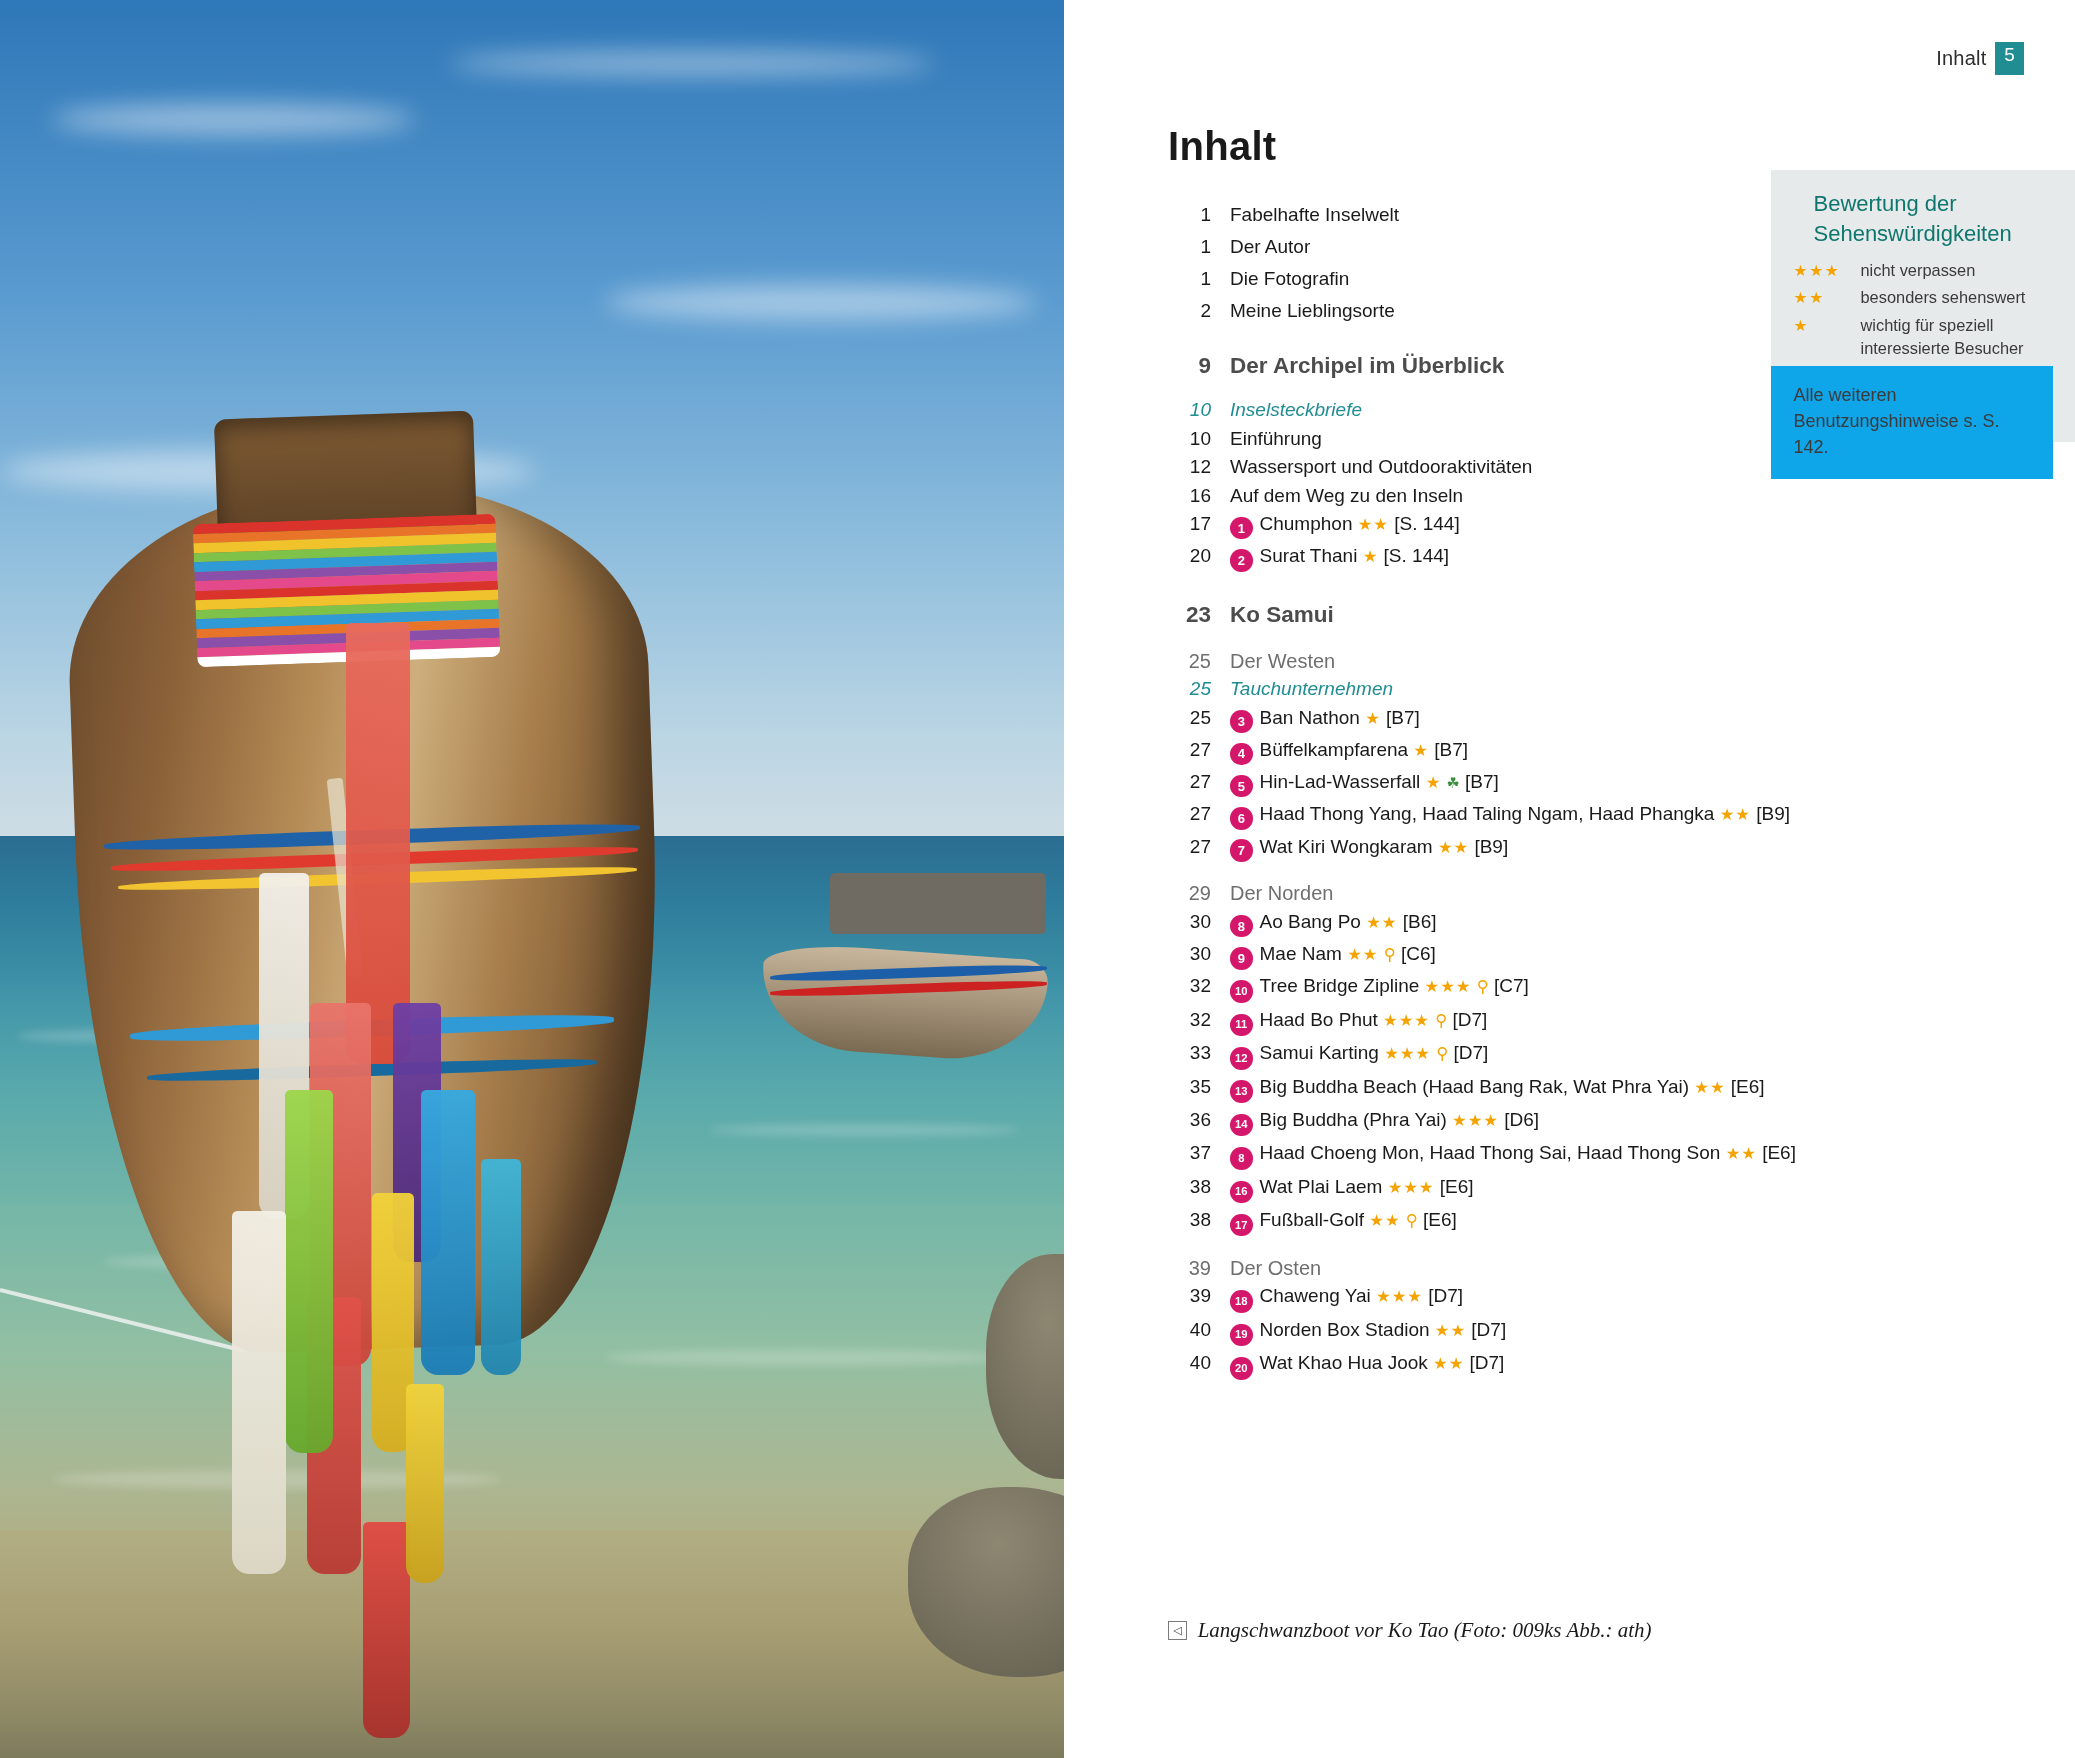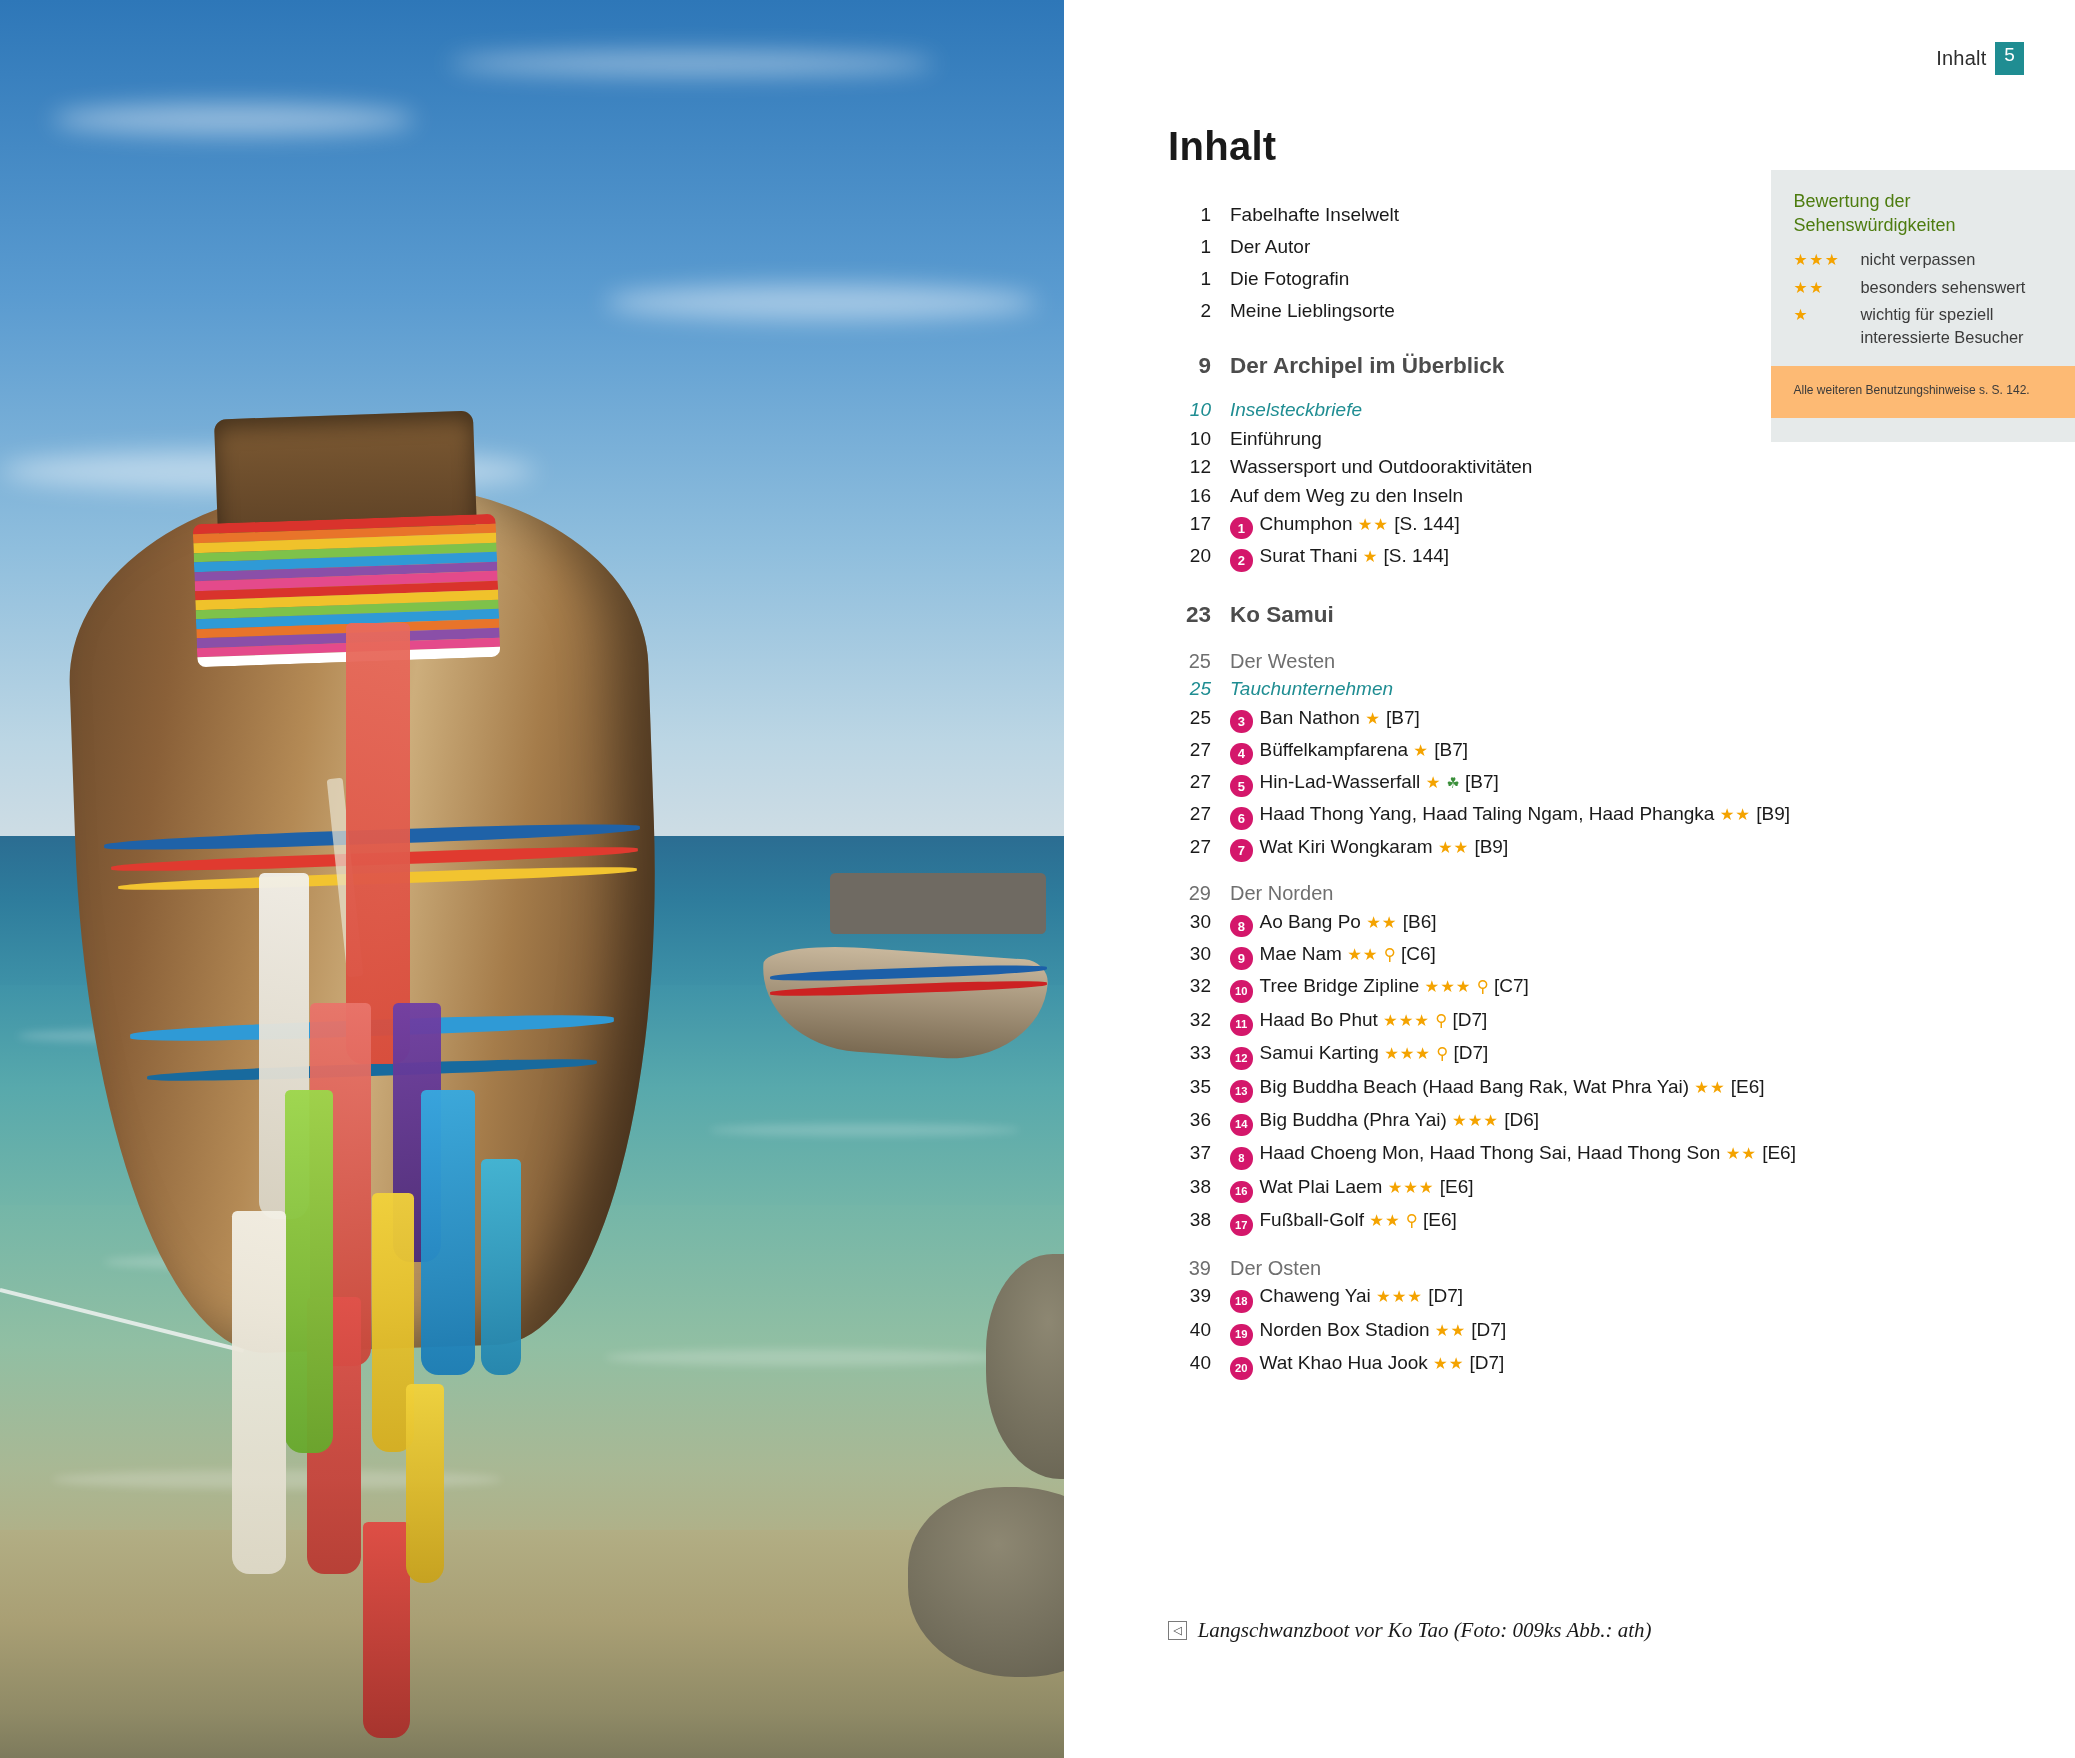--- a/index.html
+++ b/index.html
@@ -173,24 +173,25 @@
   
   #info-box {
     position: absolute;
     left: 707px; top: 154px;
     width: 304px; height: 177px;
     background: #e6eaea;
     padding: 19px 21px 0 22.5px;
     box-sizing: border-box;
   }
   #info-box .ib-title {
-    font-size: 18px;
-    color: #4d7c0f;
+    font-size: 22px;
+    color: #0f766e;
     line-height: 1.35;
     margin-bottom: 10.4px;
+    margin-left: 20px;
   }
   .ib-row {
     display: flex;
     align-items: flex-start;
     margin-bottom: 4.3px;
   }
   .ib-stars {
     width: 67px;
     flex: 0 0 67px;
     color: #f4a300;
@@ -199,25 +200,25 @@
     line-height: 1.5;
   }
   .ib-label {
     font-size: 16.4px;
     color: #3b3b3b;
     line-height: 1.38;
   }
   #info-note {
     position: absolute;
     left: 707px; top: 350px;
-    width: 304px;
-    background: #fdba74;
+    width: 282px;
+    background: #0ea5e9;
     padding: 15.6px 21px 19px 22.5px;
     box-sizing: border-box;
-    font-size: 12px;
+    font-size: 18px;
     color: #3b3b3b;
     line-height: 1.45;
   }
   #infobox-wrap {
     position: absolute;
     left: 707px; top: 154px;
     width: 304px; height: 272px;
     background: #e6eaea;
   }
 

